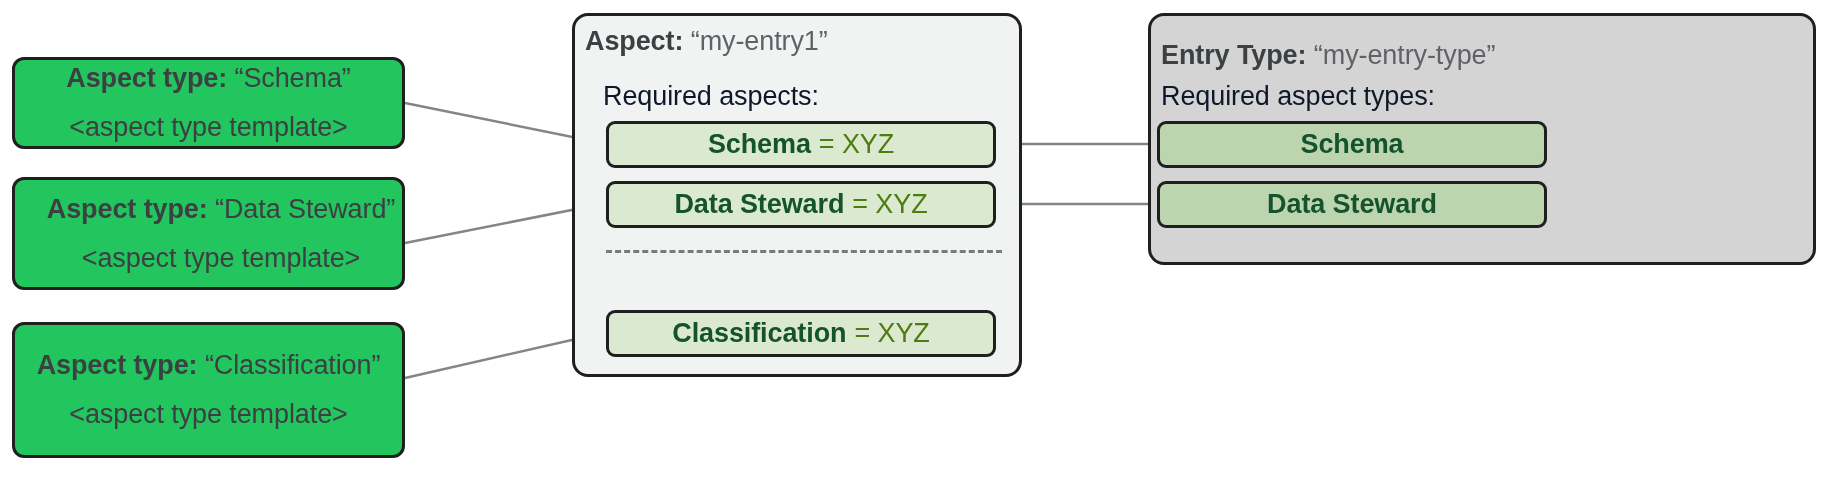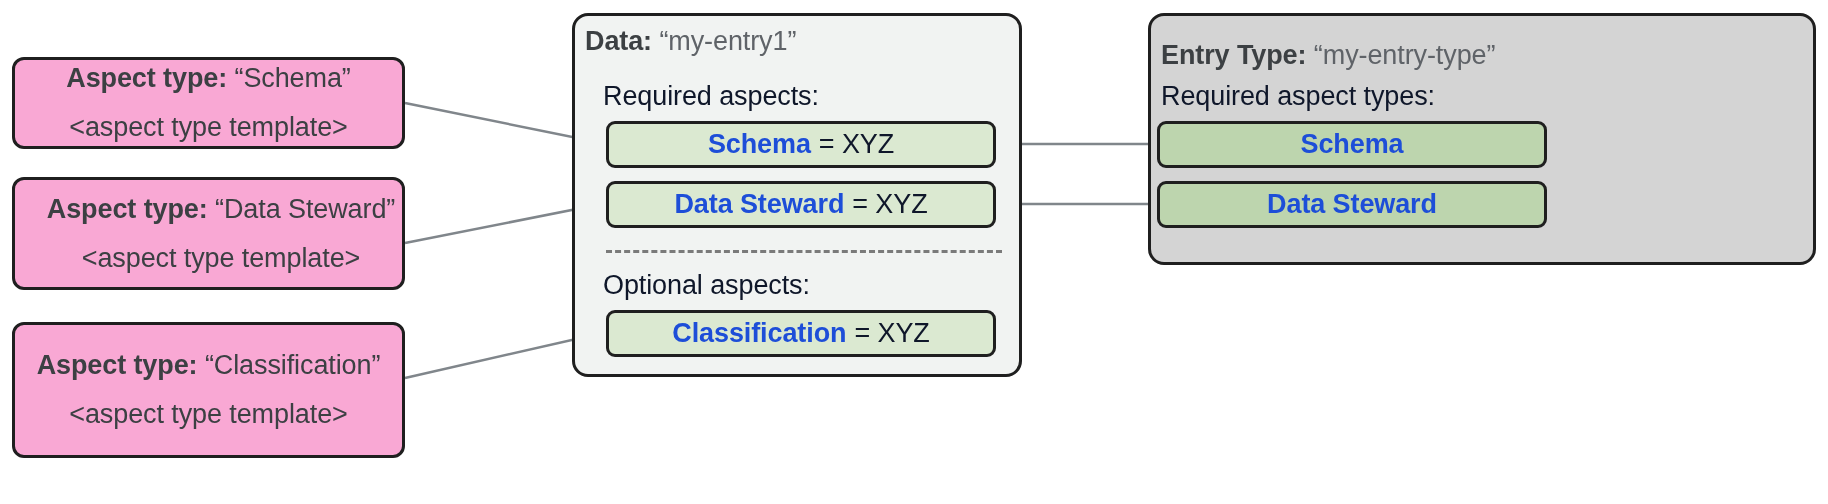--- a/index.html
+++ b/index.html
@@ -36,21 +36,21 @@
   .node {
     position: absolute;
     box-sizing: border-box;
     z-index: 2;
     border: 3px solid #1f1f1f;
     border-radius: 12px;
   }
 
   
   .aspect-type-card {
-    background: #f9a8d4;
+    background: #22c55e;
     display: flex;
     flex-direction: column;
     align-items: center;
     justify-content: center;
     gap: 18px;
     padding: 10px 8px;
   }
   .aspect-type-card .line-title {
     font-size: 27px;
     color: #3c4043;
@@ -127,25 +127,25 @@
     white-space: nowrap;
   }
   .chip-light {
     background: #dbe9d1;
   }
   .chip-dark {
     background: #bdd5ae;
   }
   .chip .chip-name {
     font-weight: 700;
-    color: #1d4ed8;
+    color: #14532d;
   }
   .chip .chip-value {
     font-weight: 400;
-    color: #0f172a;
+    color: #4d7c0f;
   }
 
   .divider-dashed {
     position: absolute;
     z-index: 3;
     border-top: 3px dashed #7a7a7a;
     height: 0;
   }
 </style>
 </head>
@@ -186,39 +186,38 @@
     <div class="line-title">
       <b>Aspect type:</b>
       <span>“Classification”</span>
     </div>
     <div class="line-template">&lt;aspect type template&gt;</div>
   </div>
 
   <div class="node panel panel-entry" style="left:572px; top:13px; width:450px; height:364px;"></div>
 
   <div class="panel-heading" style="left:585px; top:26px;">
-    <b>Data:</b>
+    <b>Aspect:</b>
     <span class="quoted">“my-entry1”</span>
   </div>
 
   <div class="section-label" style="left:603px; top:81px;">Required aspects:</div>
 
   <div class="chip chip-light" style="left:606px; top:121px; width:390px; height:47px;">
     <span class="chip-name">Schema</span>
     <span class="chip-value" style="margin-left:8px;">= XYZ</span>
   </div>
 
   <div class="chip chip-light" style="left:606px; top:181px; width:390px; height:47px;">
     <span class="chip-name">Data Steward</span>
     <span class="chip-value" style="margin-left:8px;">= XYZ</span>
   </div>
 
   <div class="divider-dashed" style="left:606px; top:250px; width:396px;"></div>
 
-  <div class="section-label" style="left:603px; top:270px;">Optional aspects:</div>
 
   <div class="chip chip-light" style="left:606px; top:310px; width:390px; height:47px;">
     <span class="chip-name">Classification</span>
     <span class="chip-value" style="margin-left:8px;">= XYZ</span>
   </div>
 
   <div class="node panel panel-entry-type" style="left:1148px; top:13px; width:668px; height:252px;"></div>
 
   <div class="panel-heading" style="left:1161px; top:40px;">
     <b>Entry Type:</b>

